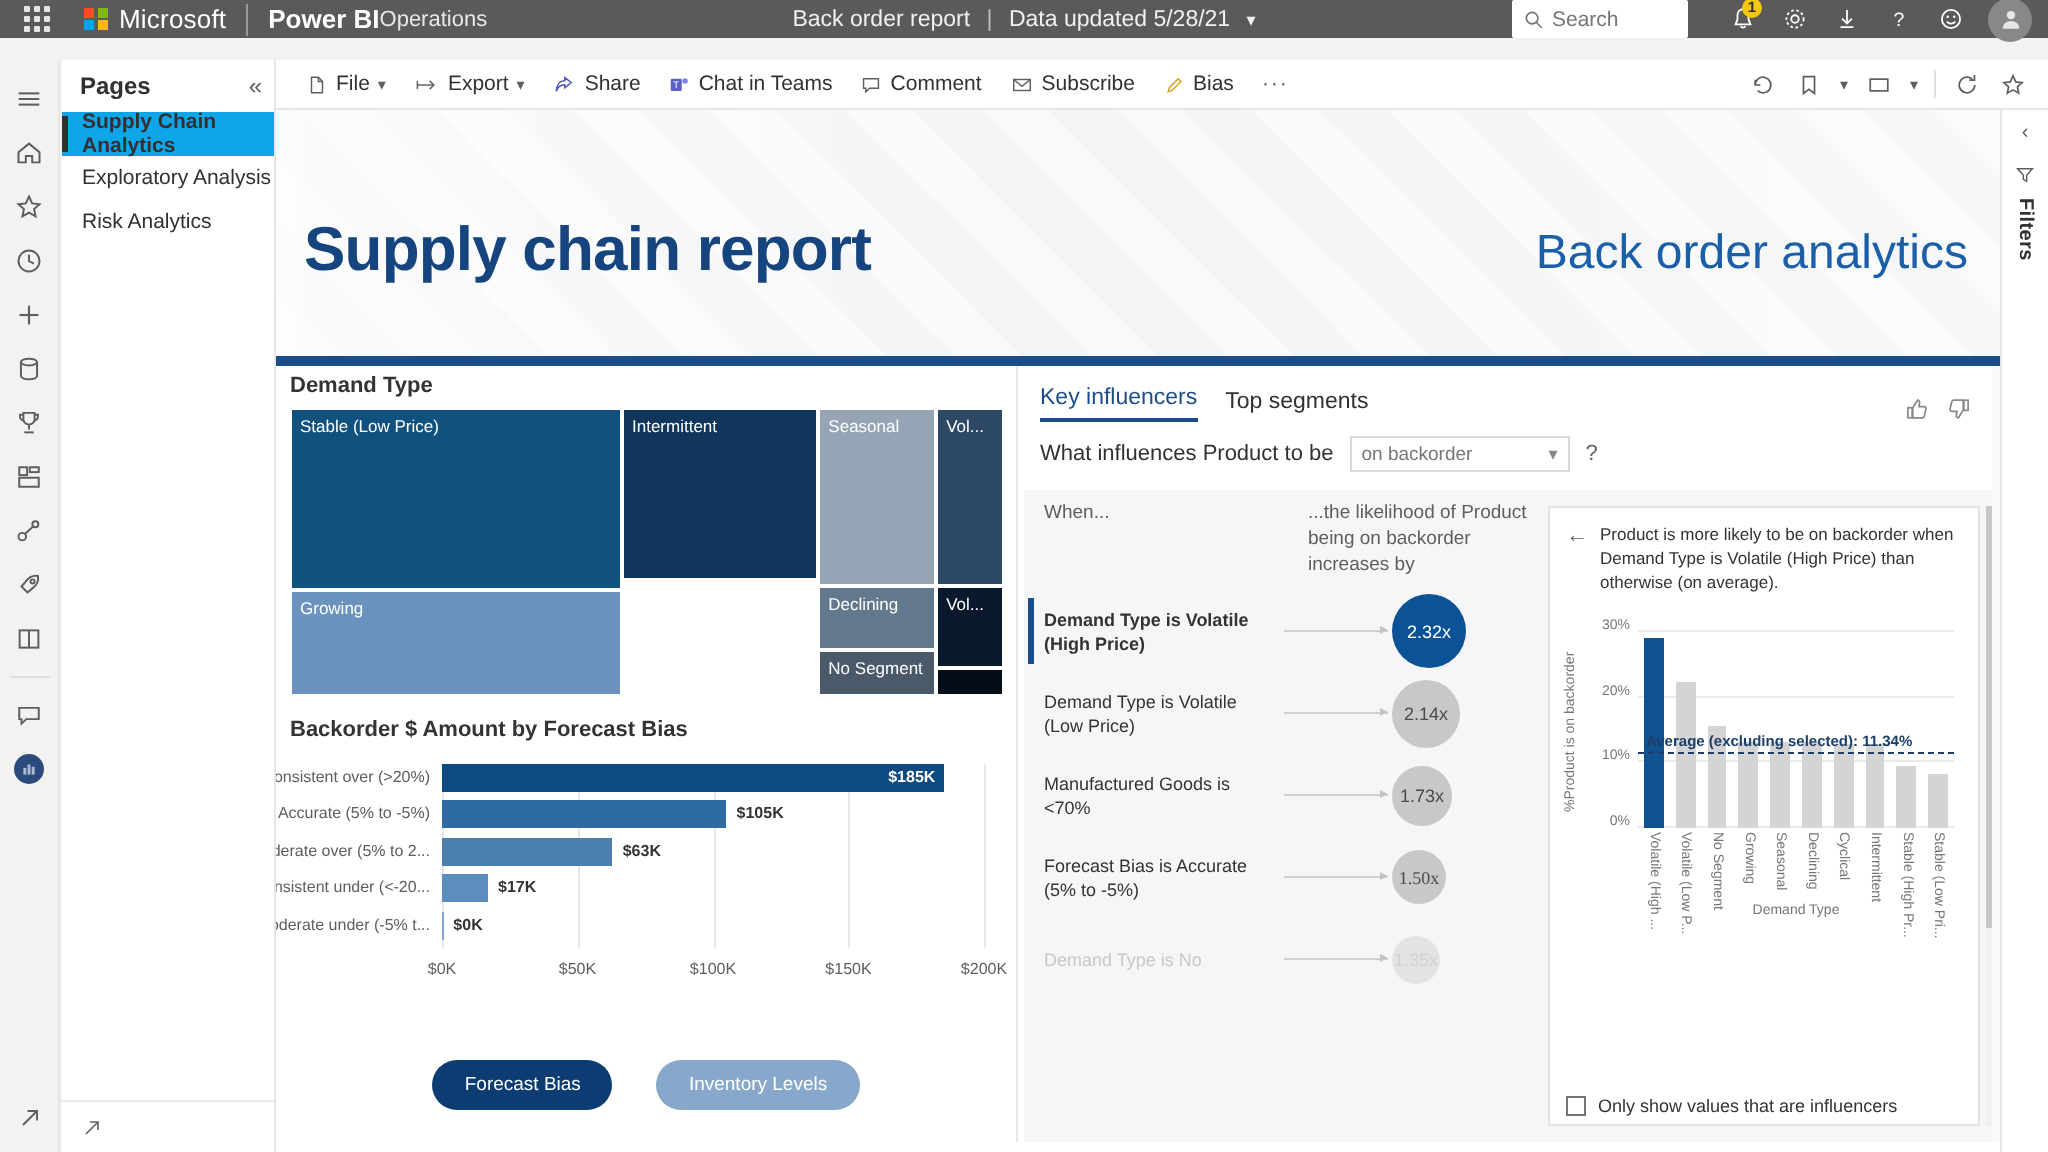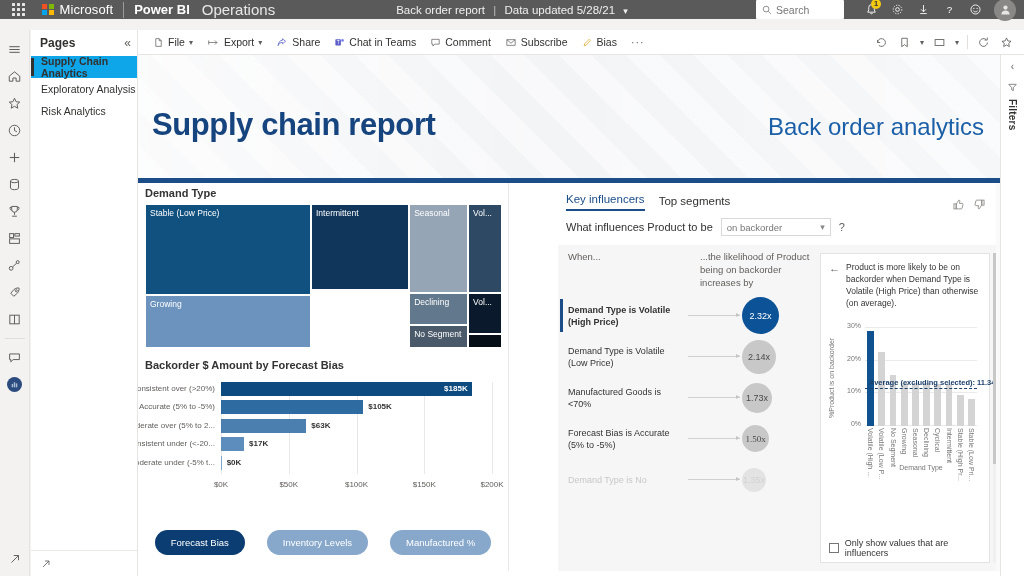--- a/index.html
+++ b/index.html
@@ -26,21 +26,21 @@
   .ms-logo { display: flex; align-items: center; gap: 6px; margin-left: 6px; }
   .ms-squares { display: grid; grid-template-columns: 5px 5px; grid-template-rows: 5px 5px; gap: 1.5px; }
   .ms-squares i { display: block; width: 5px; height: 5px; }
   .ms-squares i:nth-child(1) { background: #f25022; }
   .ms-squares i:nth-child(2) { background: #7fba00; }
   .ms-squares i:nth-child(3) { background: #00a4ef; }
   .ms-squares i:nth-child(4) { background: #ffb900; }
   .ms-word { font-size: 13px; color: #fff; letter-spacing: 0.1px; }
   .vdiv { width: 1px; height: 16px; background: #9a9a9a; margin: 0 10px; }
   .pbi-name { font-size: 13px; font-weight: bold; color: #fff; }
-  .ws-name { font-size: 15px; color: #e8e8e8; margin-left: 12px; }
+  .ws-name { font-size: 11px; color: #e8e8e8; }
   .center-title {
     position: absolute; left: 0; right: 0; text-align: center;
     font-size: 11.5px; color: #f0f0f0; pointer-events: none;
   }
   .center-title span { pointer-events: auto; }
   .center-title .sep { color: #bdbdbd; margin: 0 5px; }
   .chev-dn { display: inline-block; margin-left: 5px; font-size: 9px; }
   .top-right {
     margin-left: auto; display: flex; align-items: center; gap: 0; padding-right: 8px;
   }
@@ -209,21 +209,21 @@
     font-size: 9.5px; color: #fff; white-space: nowrap; margin-top: 26px;
   }
   .pill.active { background: #0b3d73; }
   .pill.inactive { background: #87a8cb; }
 
   .vdivider {
     position: absolute; left: 370px; top: 0; bottom: 0; width: 1px; background: #e8e8e8;
   }
 
   
-  #ki { position: absolute; left: 374px; top: 0; right: 0; bottom: 0; margin-left: 46px; }
+  #ki { position: absolute; left: 374px; top: 0; right: 0; bottom: 0; }
   .ki-tabs { display: flex; align-items: flex-end; gap: 14px; padding: 10px 0 0 8px; }
   .ki-tab { font-size: 11.5px; color: #323130; padding-bottom: 4px; }
   .ki-tab.sel { color: #1b4d89; border-bottom: 2px solid #1b4d89; font-weight: normal; }
   .ki-feedback {
     margin-left: auto; display: flex; gap: 8px; padding-right: 14px; color: #8a8886;
   }
   .ki-q {
     display: flex; align-items: center; gap: 8px; padding: 7px 0 7px 8px;
     font-size: 11px; color: #323130;
   }
@@ -708,21 +708,20 @@
               <div class="bc-tick" style="left: 50%;">$100K</div>
               <div class="bc-tick" style="left: 75%;">$150K</div>
               <div class="bc-tick" style="left: 100%;">$200K</div>
             </div>
         </div>
       </div>
 
       <div class="pills" id="pills">
           <div class="pill active">Forecast Bias</div>
           <div class="pill inactive">Inventory Levels</div>
-          <div class="pill inactive">Manufactured %</div>
         </div>
 
       <div class="vdivider"></div>
 
       <div id="ki">
         <div class="ki-tabs">
           <div class="ki-tab sel">Key influencers</div>
           <div class="ki-tab">Top segments</div>
           <div class="ki-feedback">
             <span>

